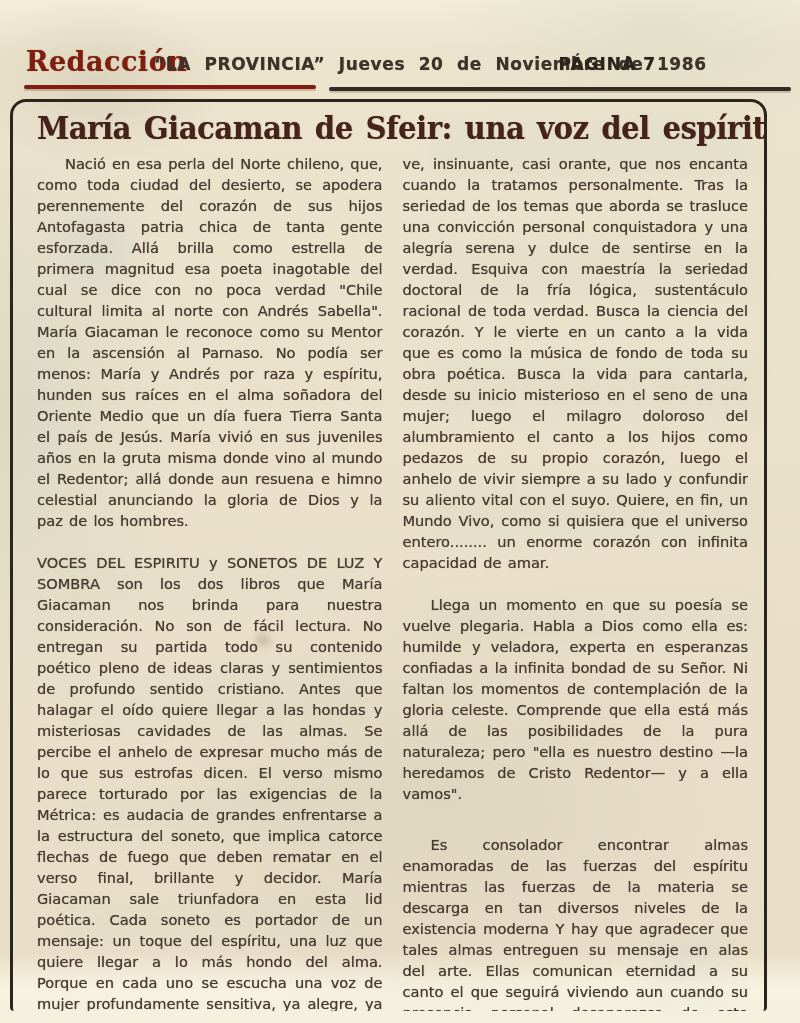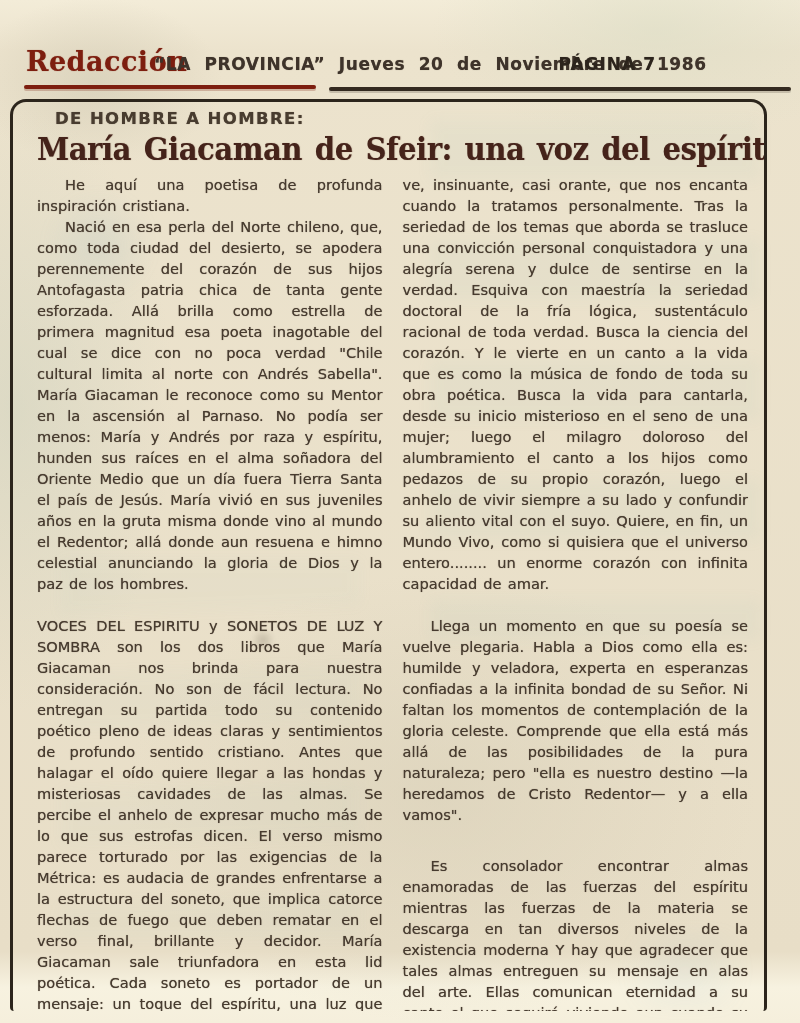--- a/index.html
+++ b/index.html
@@ -99,26 +99,24 @@
   <div class="masthead">
     <div class="section-label">Redacción</div>
     <div class="paper-date">“LA PROVINCIA”  Jueves 20   de Noviembre de 1986</div>
     <div class="page-label">PÁGINA 7</div>
     <div class="rule-red"></div>
     <div class="rule-dark"></div>
   </div>
 
   <div class="article-box">
     <div class="article-inner">
-      <div class="kicker">DE HOMBRE A HOMBRE:</div>
       <h1 class="headline">María Giacaman de Sfeir:  una voz del espíritu</h1>
 
       <div class="columns">
         <div class="col">
-          <p class="indent">He aquí una poetisa de profunda inspiración cristiana.</p>
           <p class="indent">Nació en esa perla del Norte chileno, que, como toda ciudad del desierto, se apodera perennemente del corazón de sus hijos Antofagasta patria chica de tanta gente esforzada. Allá brilla como estrella de primera magnitud esa poeta inagotable del cual se dice con no poca verdad "Chile cultural limita al norte con Andrés Sabella". María Giacaman le reconoce como su Mentor en la ascensión al Parnaso.  No podía ser menos: María y Andrés por raza y espíritu, hunden sus raíces en el alma soñadora del Oriente Medio que un día fuera Tierra Santa el país de Jesús. María vivió en sus juveniles años en la gruta misma donde  vino al mundo el Redentor; allá donde aun resuena e himno celestial anunciando la  gloria de Dios y la paz de los hombres.</p>
           <p class="gap-1">VOCES DEL ESPIRITU y SONETOS DE LUZ Y SOMBRA son los dos libros que María Giacaman nos brinda para nuestra consideración. No son de fácil lectura. No entregan su partida todo su contenido poético pleno de ideas claras y sentimientos de profundo sentido cristiano. Antes que halagar el oído quiere llegar a las hondas y misteriosas cavidades de las almas. Se percibe el anhelo de expresar mucho más de lo que sus estrofas dicen. El verso mismo parece torturado por las exigencias de la Métrica: es audacia de grandes enfrentarse a la estructura del soneto, que implica catorce flechas de fuego que deben rematar en el verso final, brillante y decidor. María Giacaman sale triunfadora en esta lid poética. Cada soneto es portador de un mensaje: un toque del espíritu, una luz que quiere  llegar a lo más hondo del alma.  Porque en  cada uno se escucha una voz de mujer  profundamente sensitiva, ya alegre, ya dolorida,  tierna siempre. En cada verso oímos esa voz sua-</p>
         </div>
         <div class="col">
           <p>ve, insinuante, casi orante, que nos encanta cuando la tratamos personalmente. Tras la seriedad de los temas que aborda se trasluce una convicción personal conquistadora y una alegría serena y dulce de sentirse en la verdad. Esquiva con maestría la seriedad doctoral de la fría lógica, sustentáculo racional de toda verdad. Busca la ciencia del corazón. Y le vierte en un canto a la vida que es como la música de fondo de  toda su obra poética. Busca la vida para cantarla, desde su inicio misterioso en el seno de una mujer; luego el milagro doloroso del alumbramiento el canto a los hijos como pedazos de su propio corazón, luego el anhelo de vivir siempre a su lado y confundir su aliento vital con el suyo. Quiere, en fin, un Mundo Vivo, como si quisiera que el universo entero........ un enorme corazón con infinita  capacidad de amar.</p>
           <p class="indent gap-1">Llega un momento en que su poesía se vuelve plegaria. Habla a Dios como ella es: humilde y veladora, experta en  esperanzas confiadas a la infinita bondad de su Señor. Ni faltan los momentos de contemplación de la gloria celeste. Comprende  que ella está más allá de las posibilidades de la pura naturaleza; pero "ella es nuestro destino —la heredamos de Cristo Redentor— y a ella vamos".</p>
           <p class="indent gap-15">Es consolador  encontrar almas enamoradas de las fuerzas del espíritu mientras las fuerzas de la materia se descarga en tan diversos niveles de la existencia moderna Y hay que agradecer que tales almas entreguen su mensaje en alas del arte. Ellas comunican eternidad a su canto el que seguirá viviendo aun cuando su presencia  personal desaparezca de este mundo material para entrar en la gloria celeste de los que Dios ama y bendice.</p>
 
         </div>
       </div>

